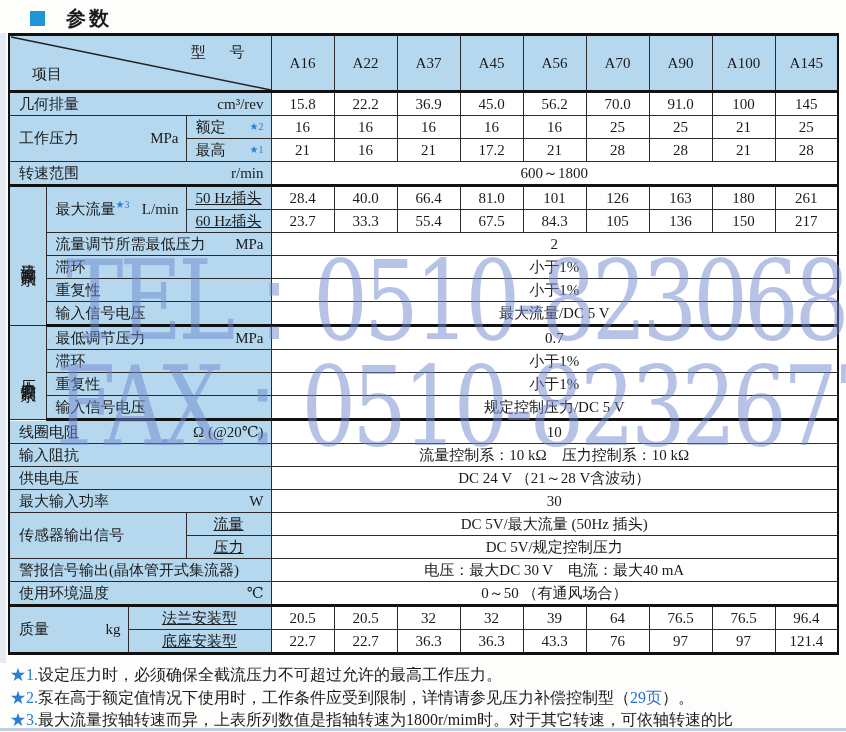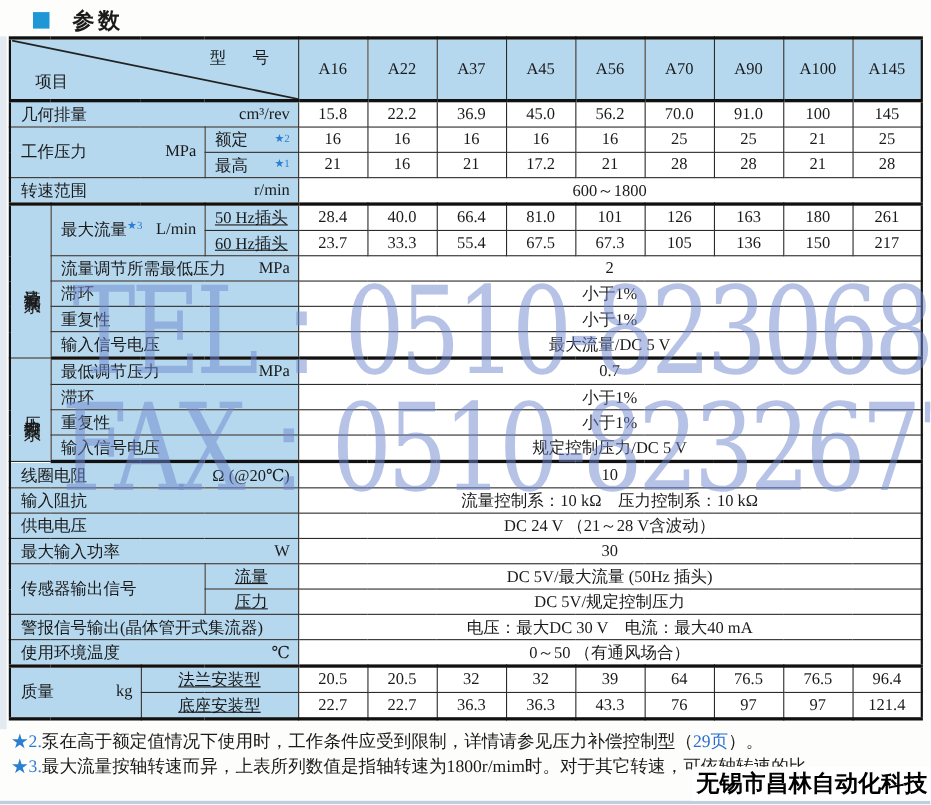--- a/index.html
+++ b/index.html
@@ -181,21 +181,21 @@
         <td class="val">163</td>
         <td class="val">180</td>
         <td class="val">261</td>
       </tr>
       <tr class="r">
         <td class="lbl sub-center">60 Hz插头</td>
         <td class="val">23.7</td>
         <td class="val">33.3</td>
         <td class="val">55.4</td>
         <td class="val">67.5</td>
-        <td class="val">67.3</td>
+        <td class="val">84.3</td>
         <td class="val">105</td>
         <td class="val">136</td>
         <td class="val">150</td>
         <td class="val">217</td>
       </tr>
       <tr class="r">
         <td class="lbl" colspan="3">
           <div class="lr">
               <span>流量调节所需最低压力</span>
               <span class="unit">MPa</span>
@@ -359,22 +359,22 @@
         <td class="val">43.3</td>
         <td class="val">76</td>
         <td class="val">97</td>
         <td class="val">97</td>
         <td class="val">121.4</td>
       </tr>
     </tbody>
   </table>
 
   <div class="notes">
+    <div class="note"><span class="nstar">★1.</span><span>设定压力时，必须确保全截流压力不可超过允许的最高工作压力。</span></div>
     <div class="note"><span class="nstar">★2.</span><span>泵在高于额定值情况下使用时，工作条件应受到限制，详情请参见压力补偿控制型（</span><span class="nlink">29页</span><span>）。</span></div>
     <div class="note"><span class="nstar">★3.</span><span>最大流量按轴转速而异，上表所列数值是指轴转速为1800r/mim时。对于其它转速，可依轴转速的比</span></div>
   </div>
 
   <div class="wm" id="wm-tel">TEL：0510-82306871</div>
   <div class="wm" id="wm-fax">FAX：0510-82326771</div>
-  <div class="company">无锡市昌林自动化科技</div>
 
   <div class="bottom-line"></div>
 </div>
 
 </body></html>

